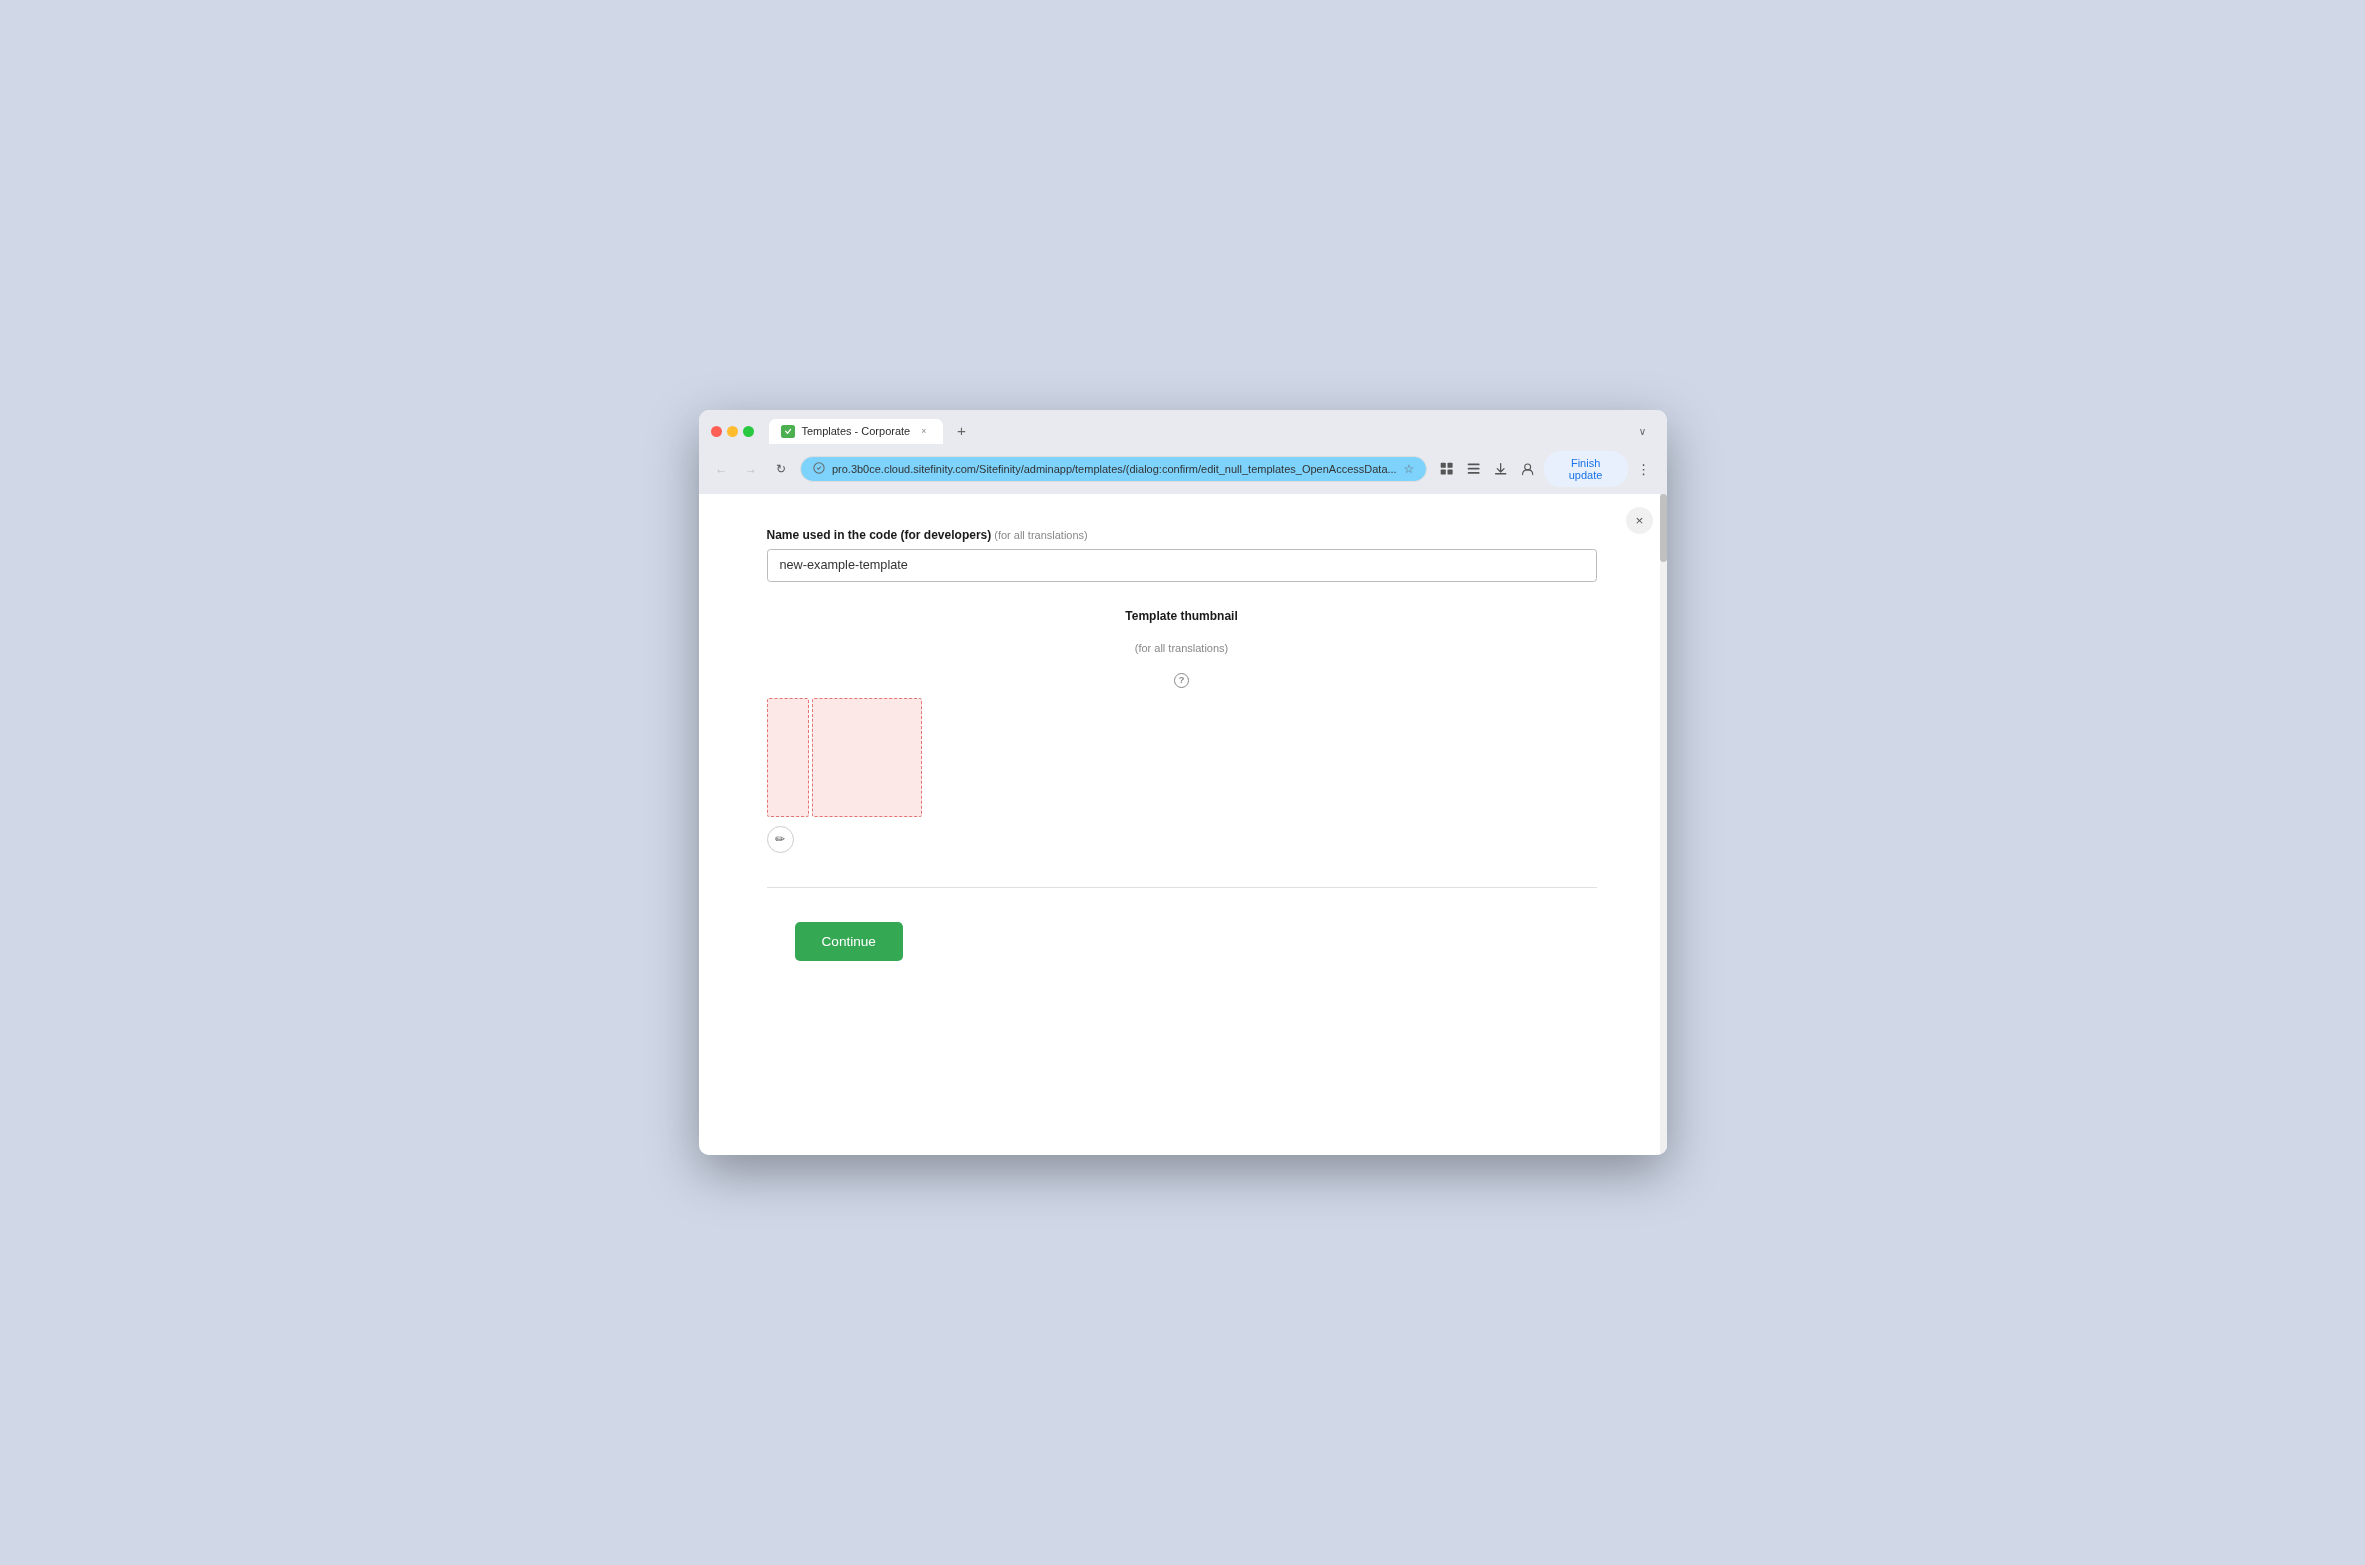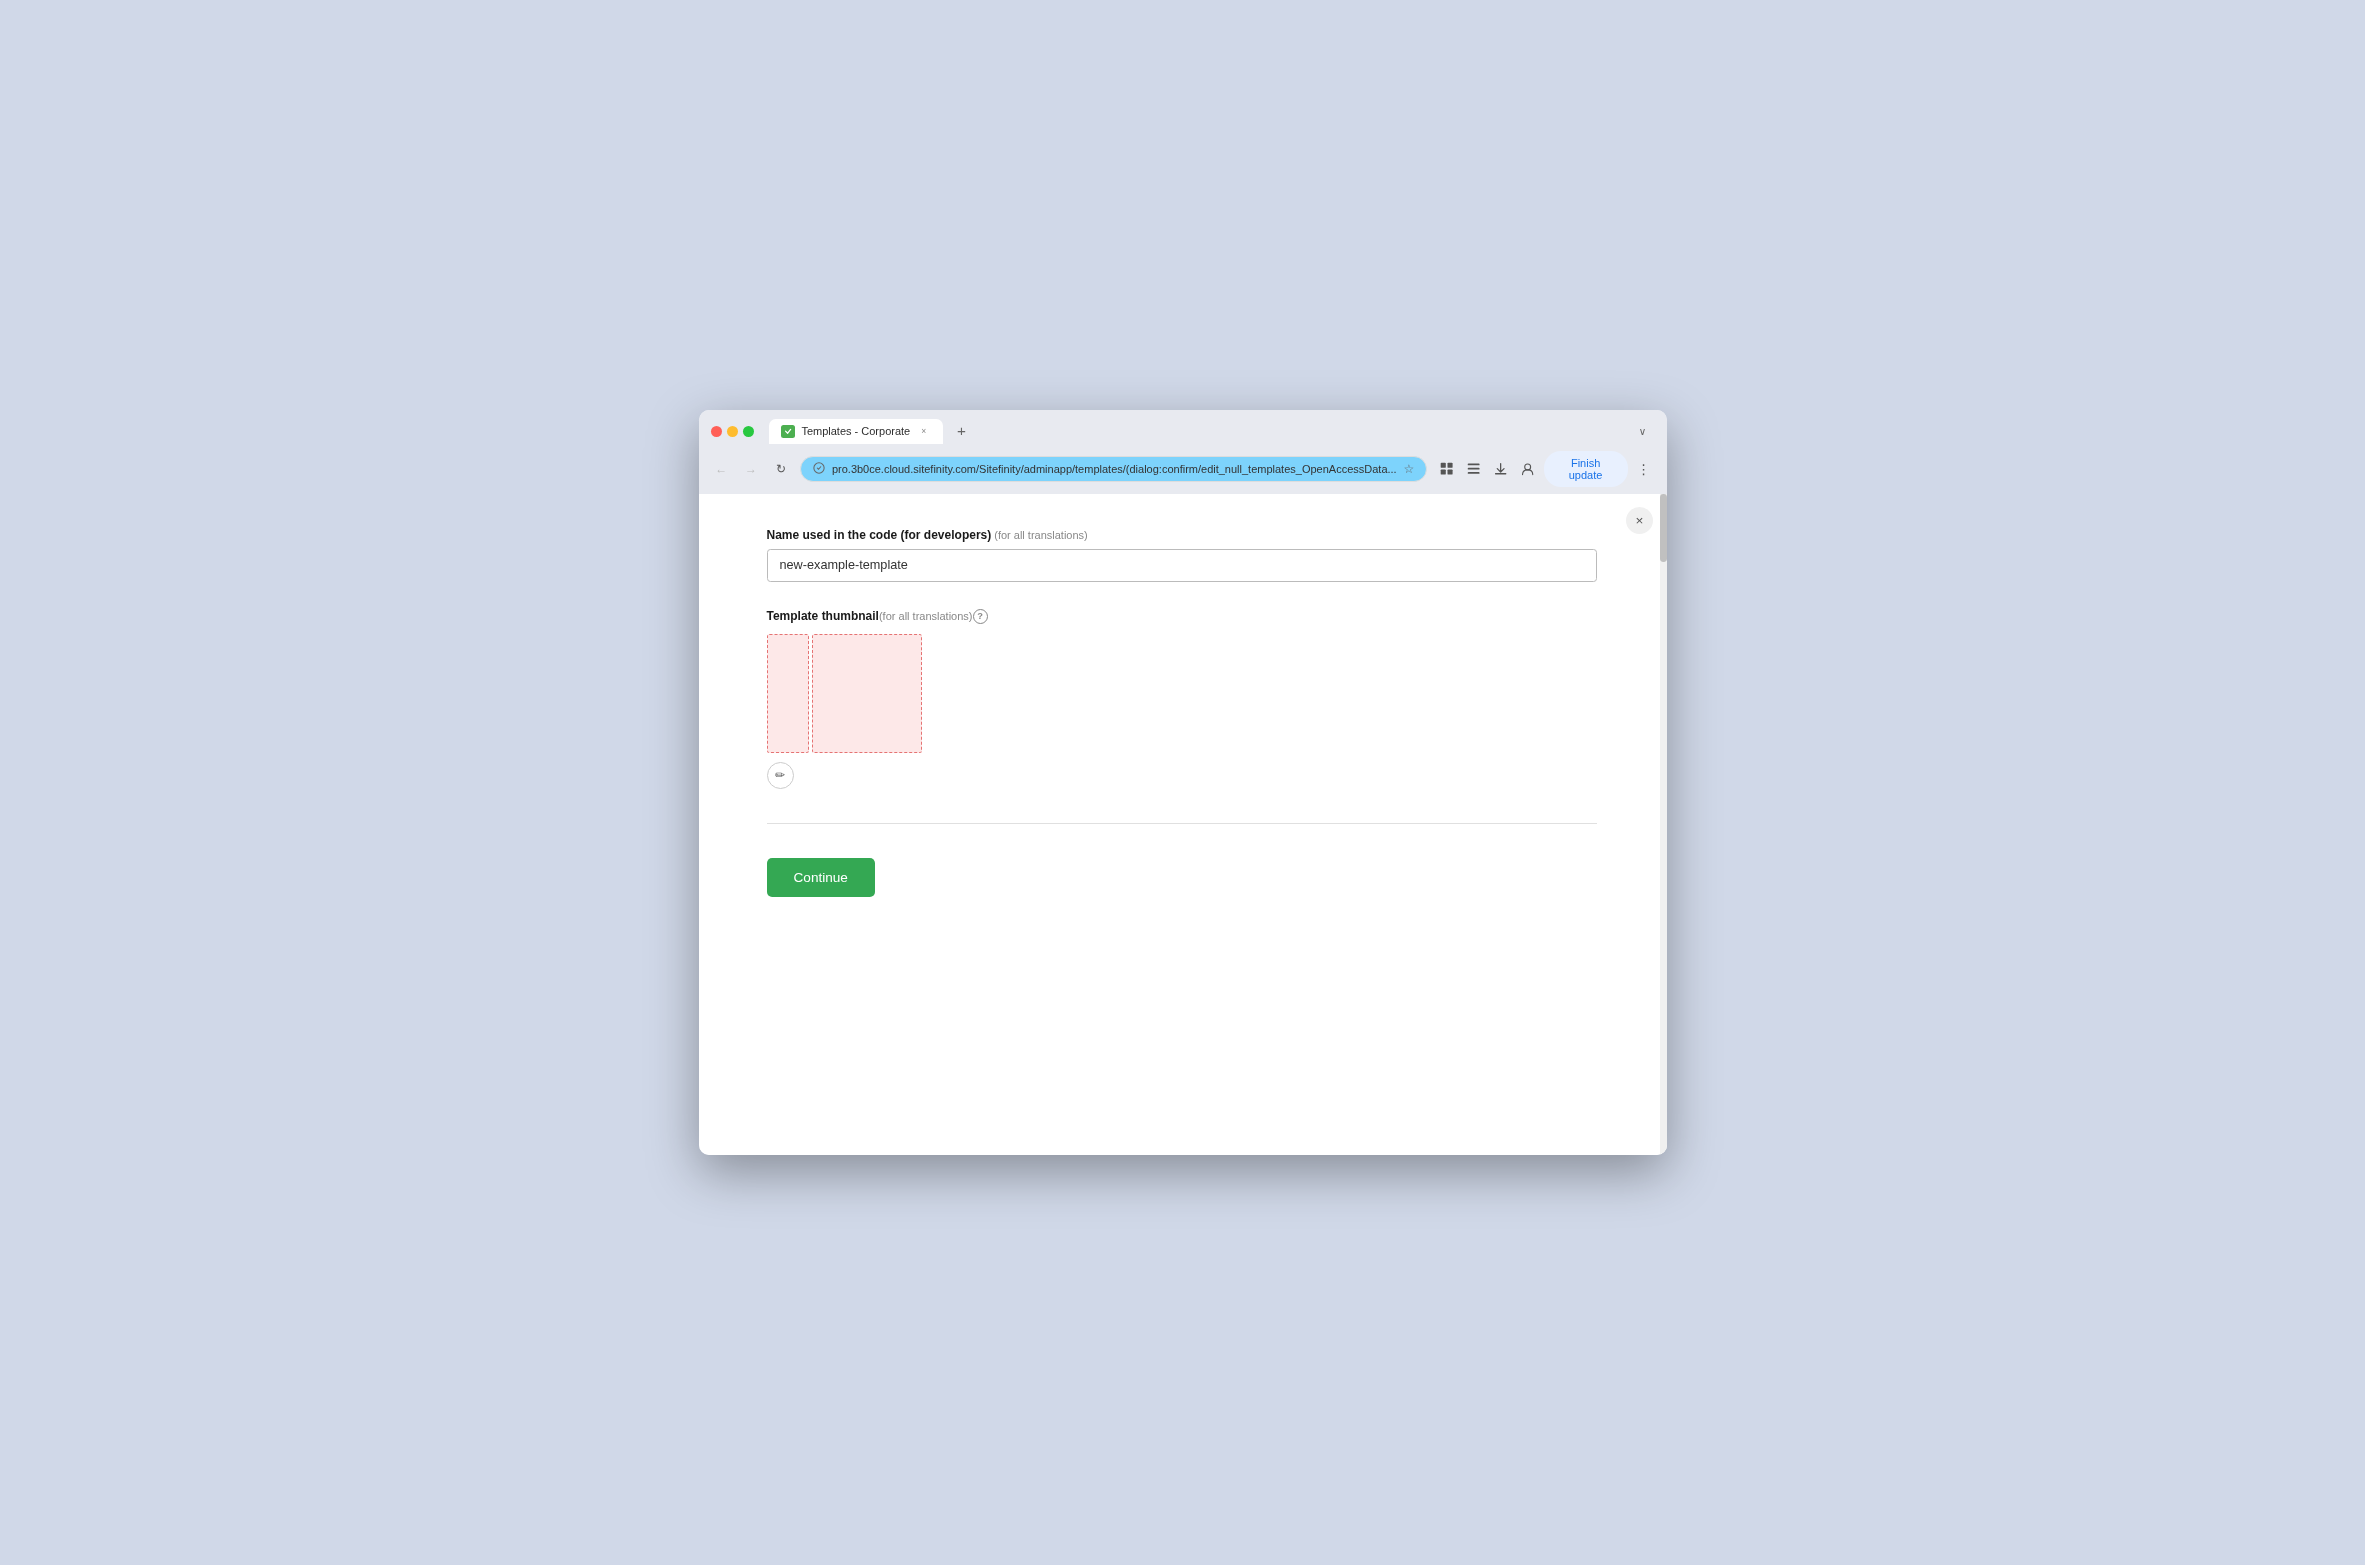--- a/index.html
+++ b/index.html
@@ -279,21 +279,22 @@
       margin-bottom: 17px;
     }
 
     .thumbnail-label {
       font-size: 12px;
       font-weight: 600;
       color: #1a1a1a;
       margin-bottom: 10.2px;
       display: flex;
       align-items: center;
-      gap: 0;
+      gap: 19px;
+      flex-direction: column;
     }
 
     .thumbnail-label-secondary {
       font-weight: 400;
       color: #888;
       font-size: 11px;
     }
 
     .help-icon {
       width: 15.3px;
@@ -353,20 +354,21 @@
 
     .continue-btn {
       background: #34a853;
       color: white;
       border: none;
       border-radius: 5.1px;
       padding: 12px 27px;
       font-size: 13.6px;
       font-weight: 500;
       cursor: pointer;
+      margin-left: 28px;
     }
 
     
     .page-wrapper {
       position: relative;
       overflow: hidden;
     }
 
     .scrollbar {
       position: absolute;

